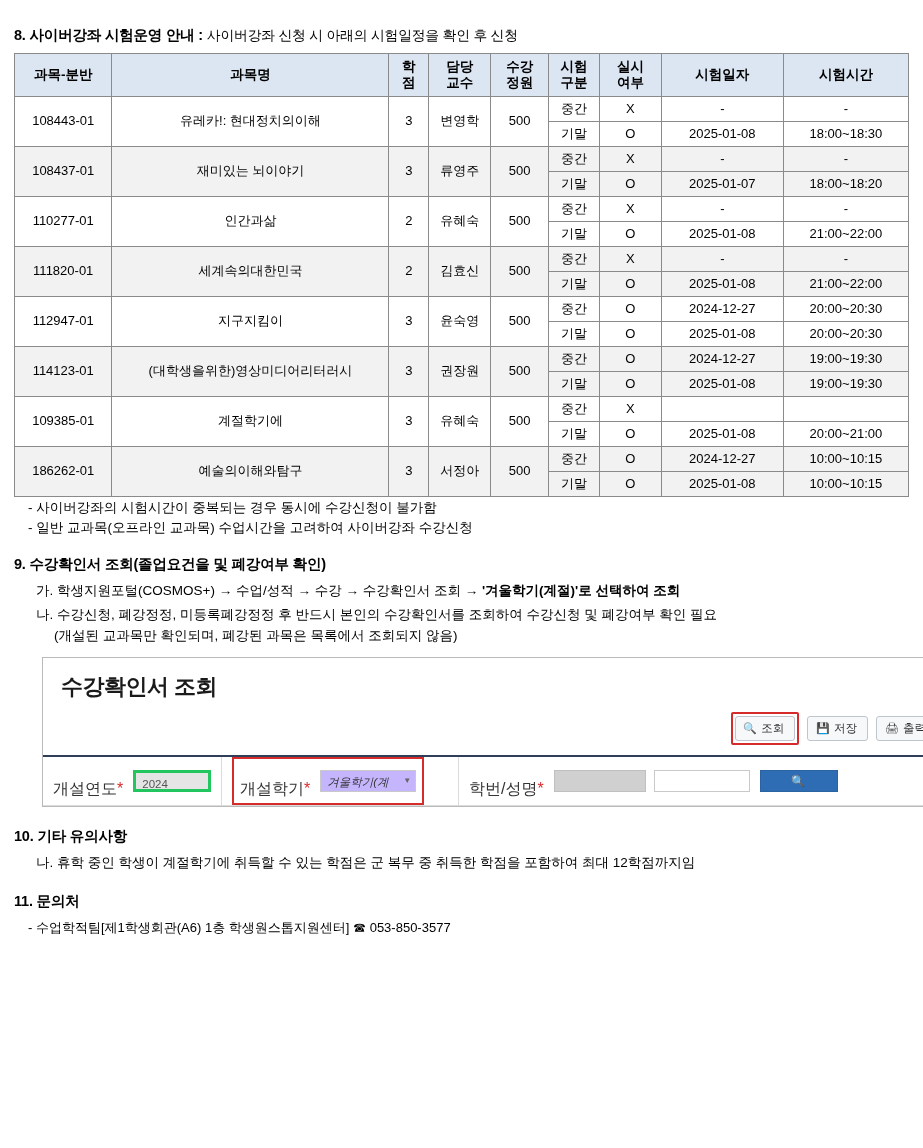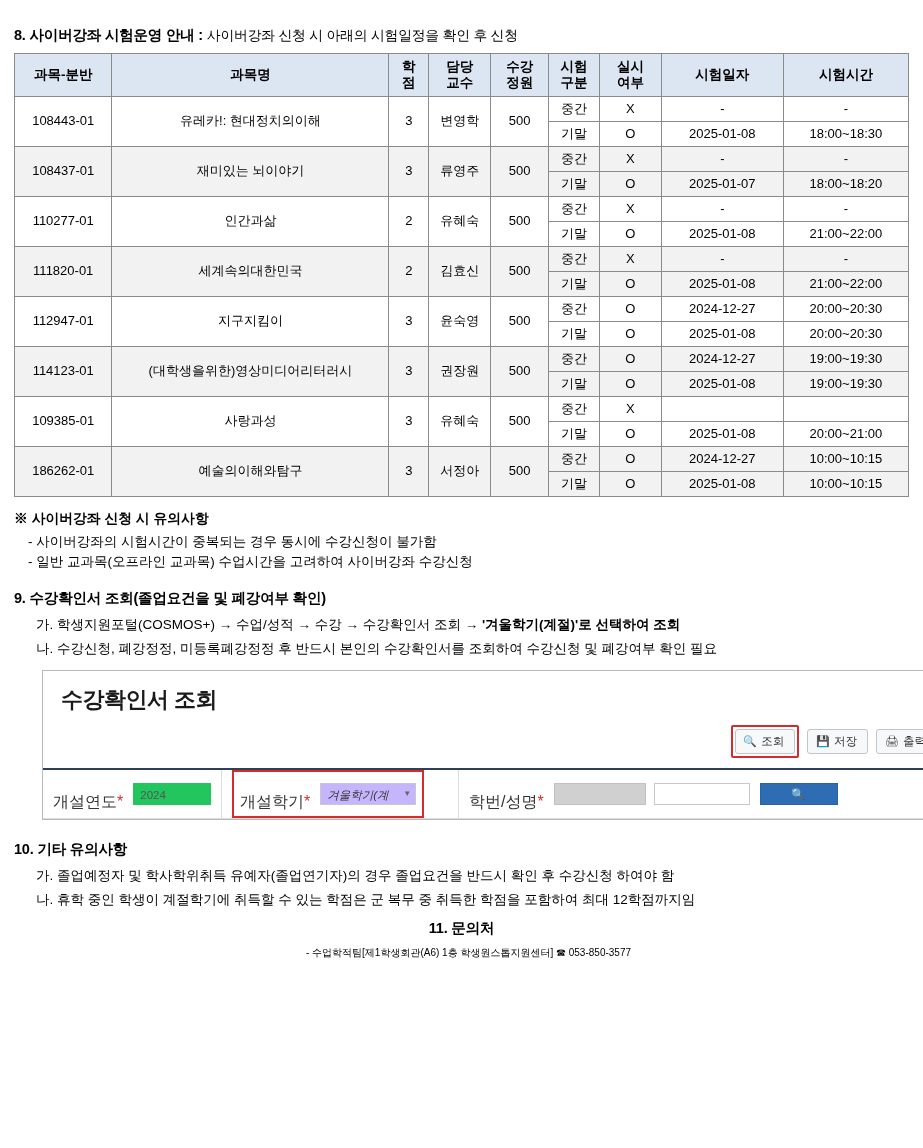--- a/index.html
+++ b/index.html
@@ -157,22 +157,22 @@
   .flabel {
     font-size: 16px;
     font-weight: normal;
     color: #333;
     margin-right: 10px;
     white-space: nowrap;
     margin-top: 17px;
   }
   .req { color: #d62b2b; }
   .finput {
-    border: 1px solid #22c55e;
-    background: #22c55e;
+    border: 3px solid #22c55e;
+    background: #e5e5e5;
     height: 22px;
     line-height: 22px;
     font-size: 11.5px;
     color: #555;
     padding: 0 6px;
     box-sizing: border-box;
   }
   .sel {
     border: 1px solid #c9c9c9;
     background: #c4b5fd;
@@ -228,22 +228,22 @@
     border: 1px solid #2a62a2;
     height: 22px;
     width: 78px;
     font-size: 11.5px;
     display: inline-flex;
     align-items: center;
     justify-content: center;
     box-sizing: border-box;
   }
   .sec10 { margin-top: 20px; }
-  .sec11 { margin-top: 10px; text-align: center; }
-  .phone-line { font-size: 10px; margin: 6px 0 0 14px; }
+  .sec11 { margin-top: 20px; }
+  .phone-line { font-size: 13px; margin: 6px 0 0 14px; }
 </style>
 </head>
 <body>
 
 <div class="page">
 
   <div class="section-title">
     <span>8.</span>
     <span>사이버강좌 시험운영 안내</span>
     <span>:</span>
@@ -388,21 +388,21 @@
           <td class="time">19:00~19:30</td>
         </tr>
         <tr class="alt">
           <td class="typecell">기말</td>
           <td class="yn">O</td>
           <td class="date">2025-01-08</td>
           <td class="time">19:00~19:30</td>
         </tr>
         <tr>
           <td class="code" rowspan="2">109385-01</td>
-          <td class="name" rowspan="2">사랑과성</td>
+          <td class="name" rowspan="2">계절학기에</td>
           <td class="cr" rowspan="2">3</td>
           <td class="prof" rowspan="2">유혜숙</td>
           <td class="cap" rowspan="2">500</td>
           <td class="typecell">중간</td>
           <td class="yn">X</td>
           <td class="date"></td>
           <td class="time"></td>
         </tr>
         <tr>
           <td class="typecell">기말</td>
@@ -423,33 +423,33 @@
         </tr>
         <tr class="alt">
           <td class="typecell">기말</td>
           <td class="yn">O</td>
           <td class="date">2025-01-08</td>
           <td class="time">10:00~10:15</td>
         </tr>
       </tbody>
   </table>
 
-  <div class="notice-head">※ 사이버강좌 신청 시 유의사항</div>
   <div class="notice-line">- 사이버강좌의 시험시간이 중복되는 경우 동시에 수강신청이 불가함</div>
   <div class="notice-line">- 일반 교과목(오프라인 교과목) 수업시간을 고려하여 사이버강좌 수강신청</div>
 
   <div class="sec9">
     <div class="section-title">
       <span>9.</span>
       <span>수강확인서 조회(졸업요건을 및 폐강여부 확인)</span>
     </div>
     <div class="sub-line">
       <span>가. 학생지원포털(COSMOS+) → 수업/성적 → 수강 → 수강확인서 조회 → </span><span class="bold">'겨울학기(계절)'로 선택하여 조회</span>
     </div>
     <div class="sub-line">나. 수강신청, 폐강정정, 미등록폐강정정 후 반드시 본인의 수강확인서를 조회하여 수강신청 및 폐강여부 확인 필요</div>
+    <div class="sub-cont">(개설된 교과목만 확인되며, 폐강된 과목은 목록에서 조회되지 않음)</div>
 
     <div class="panel">
       <div class="panel-title">수강확인서 조회</div>
       <div class="panel-buttons">
         <span class="btn-search-wrap">
           <span class="btn">
             <span class="gl">🔍</span>
             <span>조회</span>
           </span>
         </span>
@@ -488,21 +488,20 @@
         </div>
       </div>
     </div>
   </div>
 
   <div class="sec10">
     <div class="section-title">
       <span>10.</span>
       <span>기타 유의사항</span>
     </div>
-    <div class="sub-line">가. 졸업예정자 및 학사학위취득 유예자(졸업연기자)의 경우 졸업요건을 반드시 확인 후 수강신청 하여야 함</div>
     <div class="sub-line">나. 휴학 중인 학생이 계절학기에 취득할 수 있는 학점은 군 복무 중 취득한 학점을 포함하여 최대 12학점까지임</div>
   </div>
 
   <div class="sec11">
     <div class="section-title">
       <span>11.</span>
       <span>문의처</span>
     </div>
     <div class="phone-line">
       <span>- 수업학적팀[제1학생회관(A6) 1층 학생원스톱지원센터] </span><span>☎</span>

